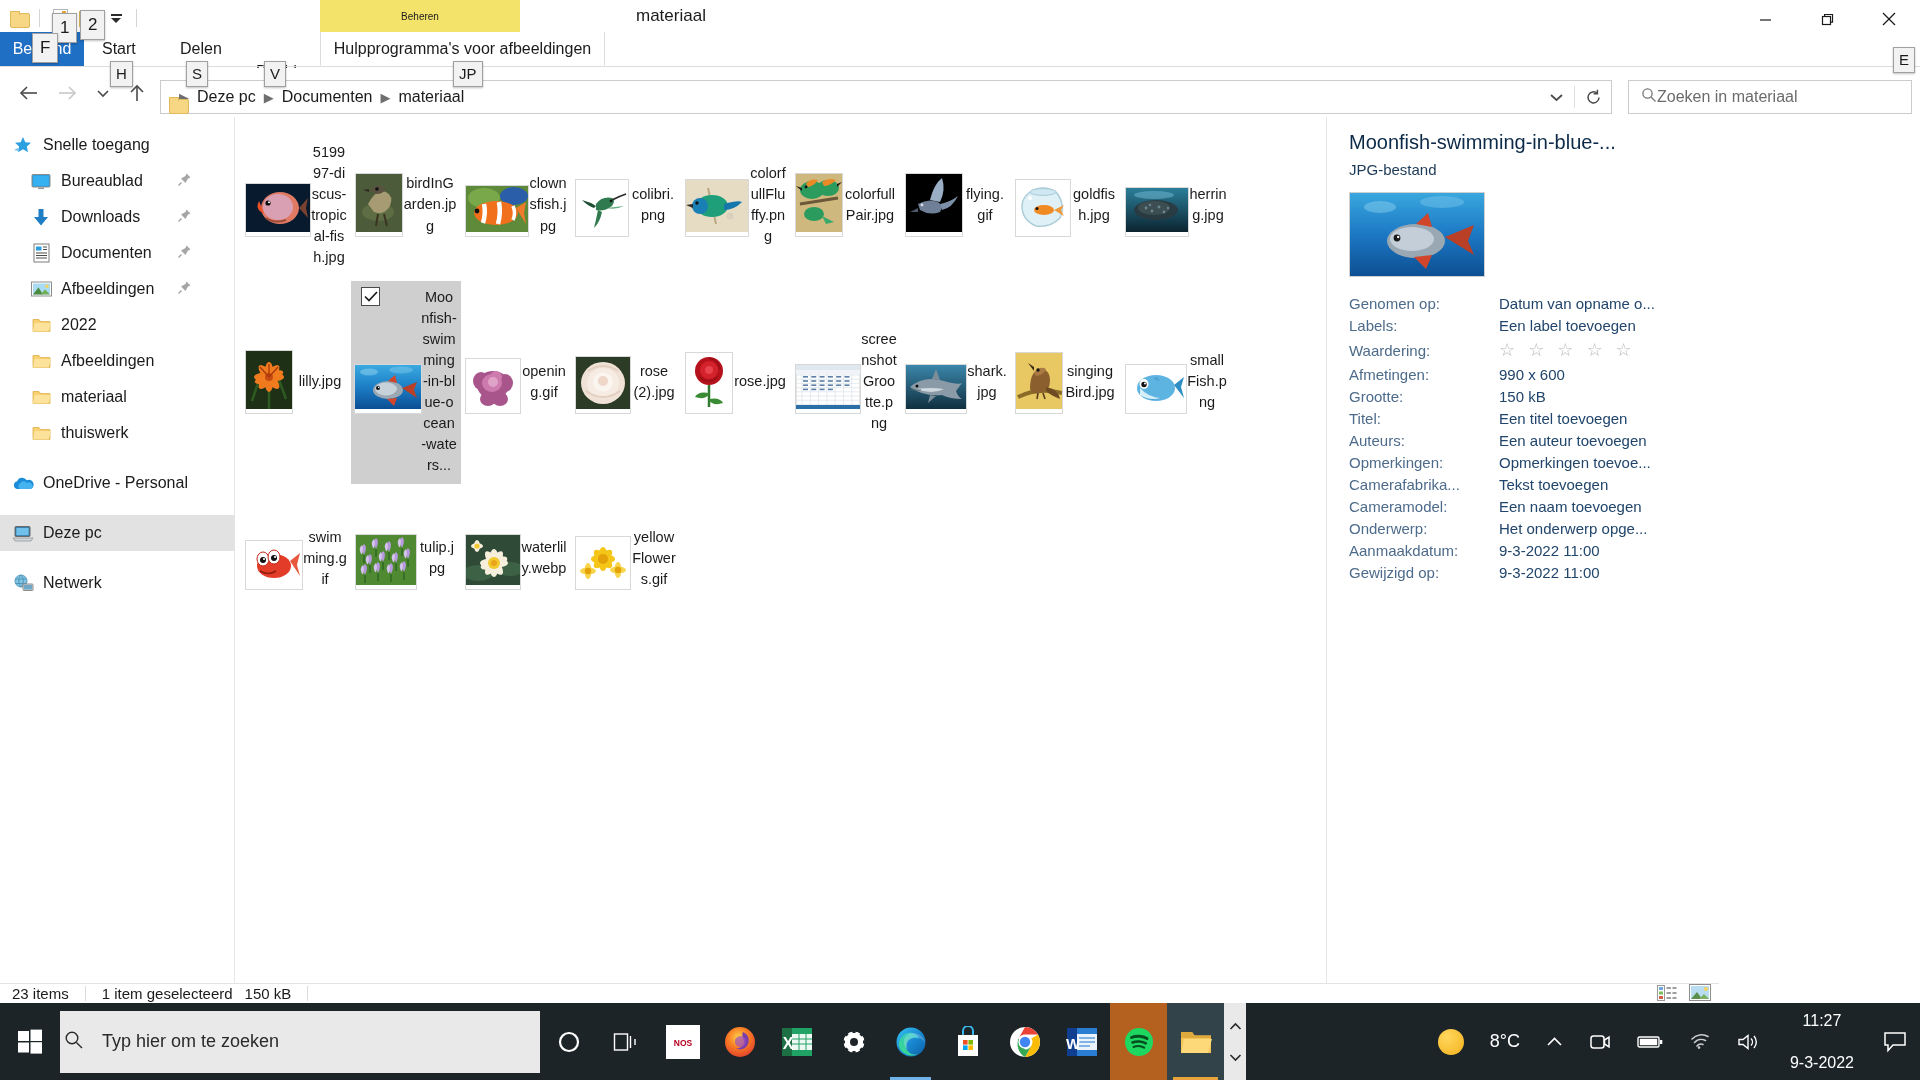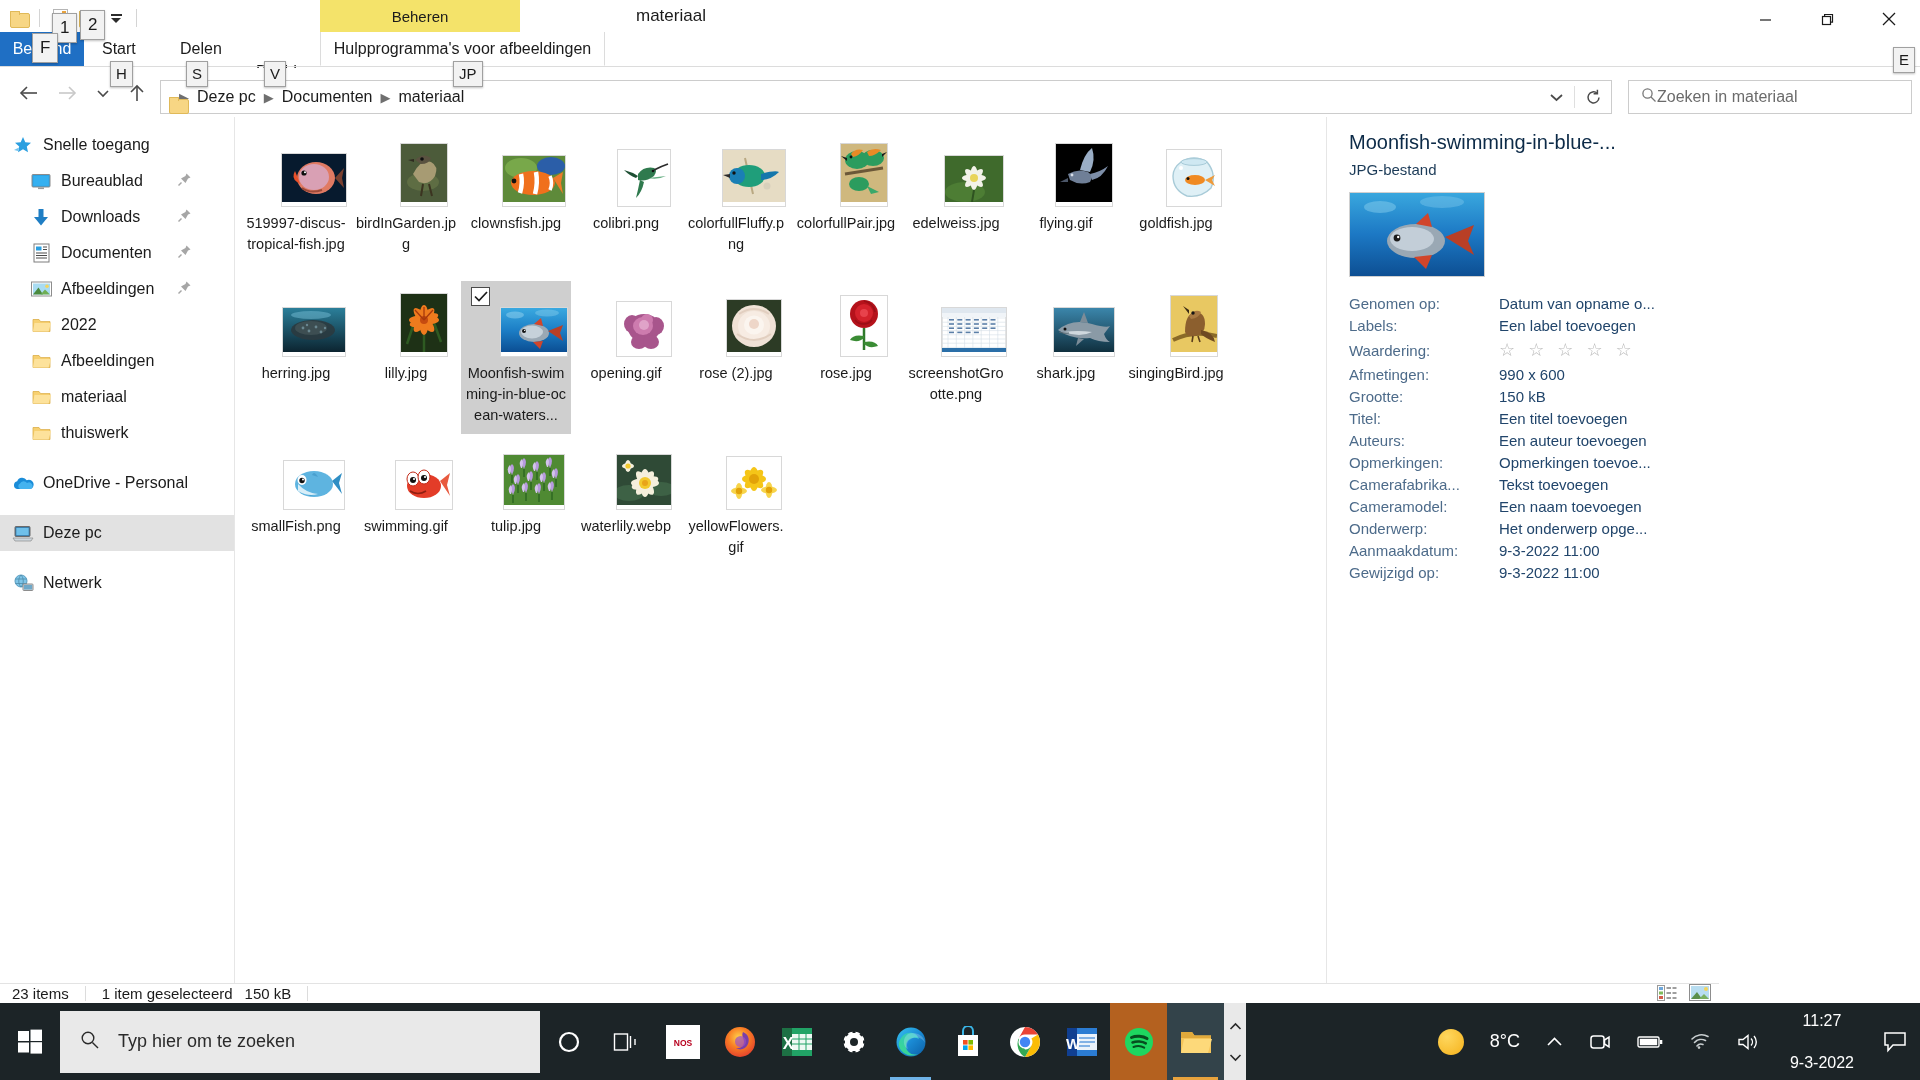--- a/index.html
+++ b/index.html
@@ -62,21 +62,21 @@
   .qat-dd { display:flex; flex-direction:column; align-items:center; gap:2px; }
   .qat-dd .bar { width: 11px; height: 2px; background:#2b2b2b; }
 
   
   .ctx-band {
     position: absolute; left: 320px; top: 0; width: 200px; height: 32px;
     background: #f4e36a;
     display: flex; align-items: center; justify-content: center;
   }
   .ctx-band-label {
-    font-size: 15px; color: #1b1b1b;
+    font-size: 10px; color: #1b1b1b;
   }
   .win-title {
     position: absolute; left: 636px; top: 6px;
     font-size: 17px; color: #1b1b1b;
   }
 
   
   .wincontrols {
     position: absolute; right: 0; top: 0; display: flex; height: 38px;
   }
@@ -187,21 +187,21 @@
   
   .content {
     flex: 1; position: relative; background: #ffffff; overflow: hidden;
   }
   .tilegrid {
     display: flex; flex-wrap: wrap;
     padding: 14px 6px 0 6px; align-content: flex-start;
   }
   .tile {
     width: 110px; min-height: 150px; padding: 6px 4px 8px 4px;
-    display: flex; flex-direction: column; align-items: flex-end;
+    display: flex; flex-direction: row; align-items: center;
     position: relative;
   }
   .tile.selected { background: #cfcfcf; }
   .thumb-wrap {
     width: 66px; height: 70px; display: flex; align-items: flex-end;
     justify-content: center; margin-bottom: 6px;
   }
   .thumb {
     border: 1px solid #d8d8d8; background: #fff; display: block;
   }
@@ -255,21 +255,21 @@
     position: absolute; left: 0; top: 1003px; width: 1920px; height: 77px;
     background: #1c2427;
     display: flex; align-items: center;
   }
   .start-btn {
     width: 60px; height: 77px; display: flex; align-items: center;
     justify-content: center;
   }
   .tb-search {
     width: 480px; height: 62px; background: #e9e9e9;
-    display: flex; align-items: center; padding-left: 20px; gap: 18px;
+    display: flex; align-items: center; padding-left: 4px; gap: 18px;
   }
   .tb-search-ph { font-size: 18px; color: #2a2a2a; }
   .tb-icons { display: flex; align-items: center; height: 77px; }
   .tb-ico {
     width: 57px; height: 77px; display: flex; align-items: center;
     justify-content: center; position: relative;
   }
   .tb-ico.active::after {
     content: ""; position: absolute; left: 8px; right: 8px; bottom: 0;
     height: 3px; background: #6fb3e8;
@@ -684,37 +684,20 @@
                   <path d="M10,10 Q14,4 22,6 Q18,12 12,13 Z" fill="#e88a26"></path>
                   <path d="M26,8 Q32,3 40,6 Q34,12 28,12 Z" fill="#e88a26"></path>
                   <path d="M6,14 L0,12 L6,17 Z" fill="#1a1a1a"></path>
                   <path d="M41,10 L46,8 L41,13 Z" fill="#1a1a1a"></path>
                   <ellipse cx="18" cy="40" rx="10" ry="7" fill="#2b9c5e"></ellipse>
                   <path d="M26,42 L38,48 L30,50 Z" fill="#3aa86a"></path>
                   <circle cx="10" cy="13" r="1.4" fill="#111"></circle>
                 </svg></span>
             </div>
             <div class="tile-label">colorfullPair.jpg</div>
-          </div>
-          <div class="tile">
-            <div class="thumb-wrap">
-              <span class="thumb"><svg width="58" height="46" viewBox="0 0 58 46">
-                  <rect width="58" height="46" fill="#3f6a2c"></rect>
-                  <ellipse cx="20" cy="36" rx="20" ry="10" fill="#4d7d34"></ellipse>
-                  <g fill="#f2f2e8">
-                    <ellipse cx="29" cy="22" rx="4" ry="12"></ellipse>
-                    <ellipse cx="29" cy="22" rx="12" ry="4"></ellipse>
-                    <ellipse cx="29" cy="22" rx="4" ry="12" transform="rotate(45 29 22)"></ellipse>
-                    <ellipse cx="29" cy="22" rx="4" ry="12" transform="rotate(-45 29 22)"></ellipse>
-                  </g>
-                  <circle cx="29" cy="22" r="4" fill="#e8d45a"></circle>
-                  <path d="M29,34 L27,46" stroke="#2e5220" stroke-width="2"></path>
-                </svg></span>
-            </div>
-            <div class="tile-label">edelweiss.jpg</div>
           </div>
           <div class="tile">
             <div class="thumb-wrap">
               <span class="thumb"><svg width="56" height="58" viewBox="0 0 56 58">
                   <rect width="56" height="58" fill="#000000"></rect>
                   <path d="M12,30 Q22,24 32,28 Q38,32 34,38 Q24,42 14,36 Z" fill="#6f7f97"></path>
                   <path d="M24,26 Q28,10 36,4 Q40,16 34,28 Z" fill="#9aaec6"></path>
                   <path d="M34,30 Q44,28 52,22 Q46,34 36,36 Z" fill="#7d8ea8"></path>
                   <path d="M12,34 L4,38 L12,38 Z" fill="#4b5668"></path>
                   <circle cx="16" cy="31" r="1.4" fill="#d8dee8"></circle>

